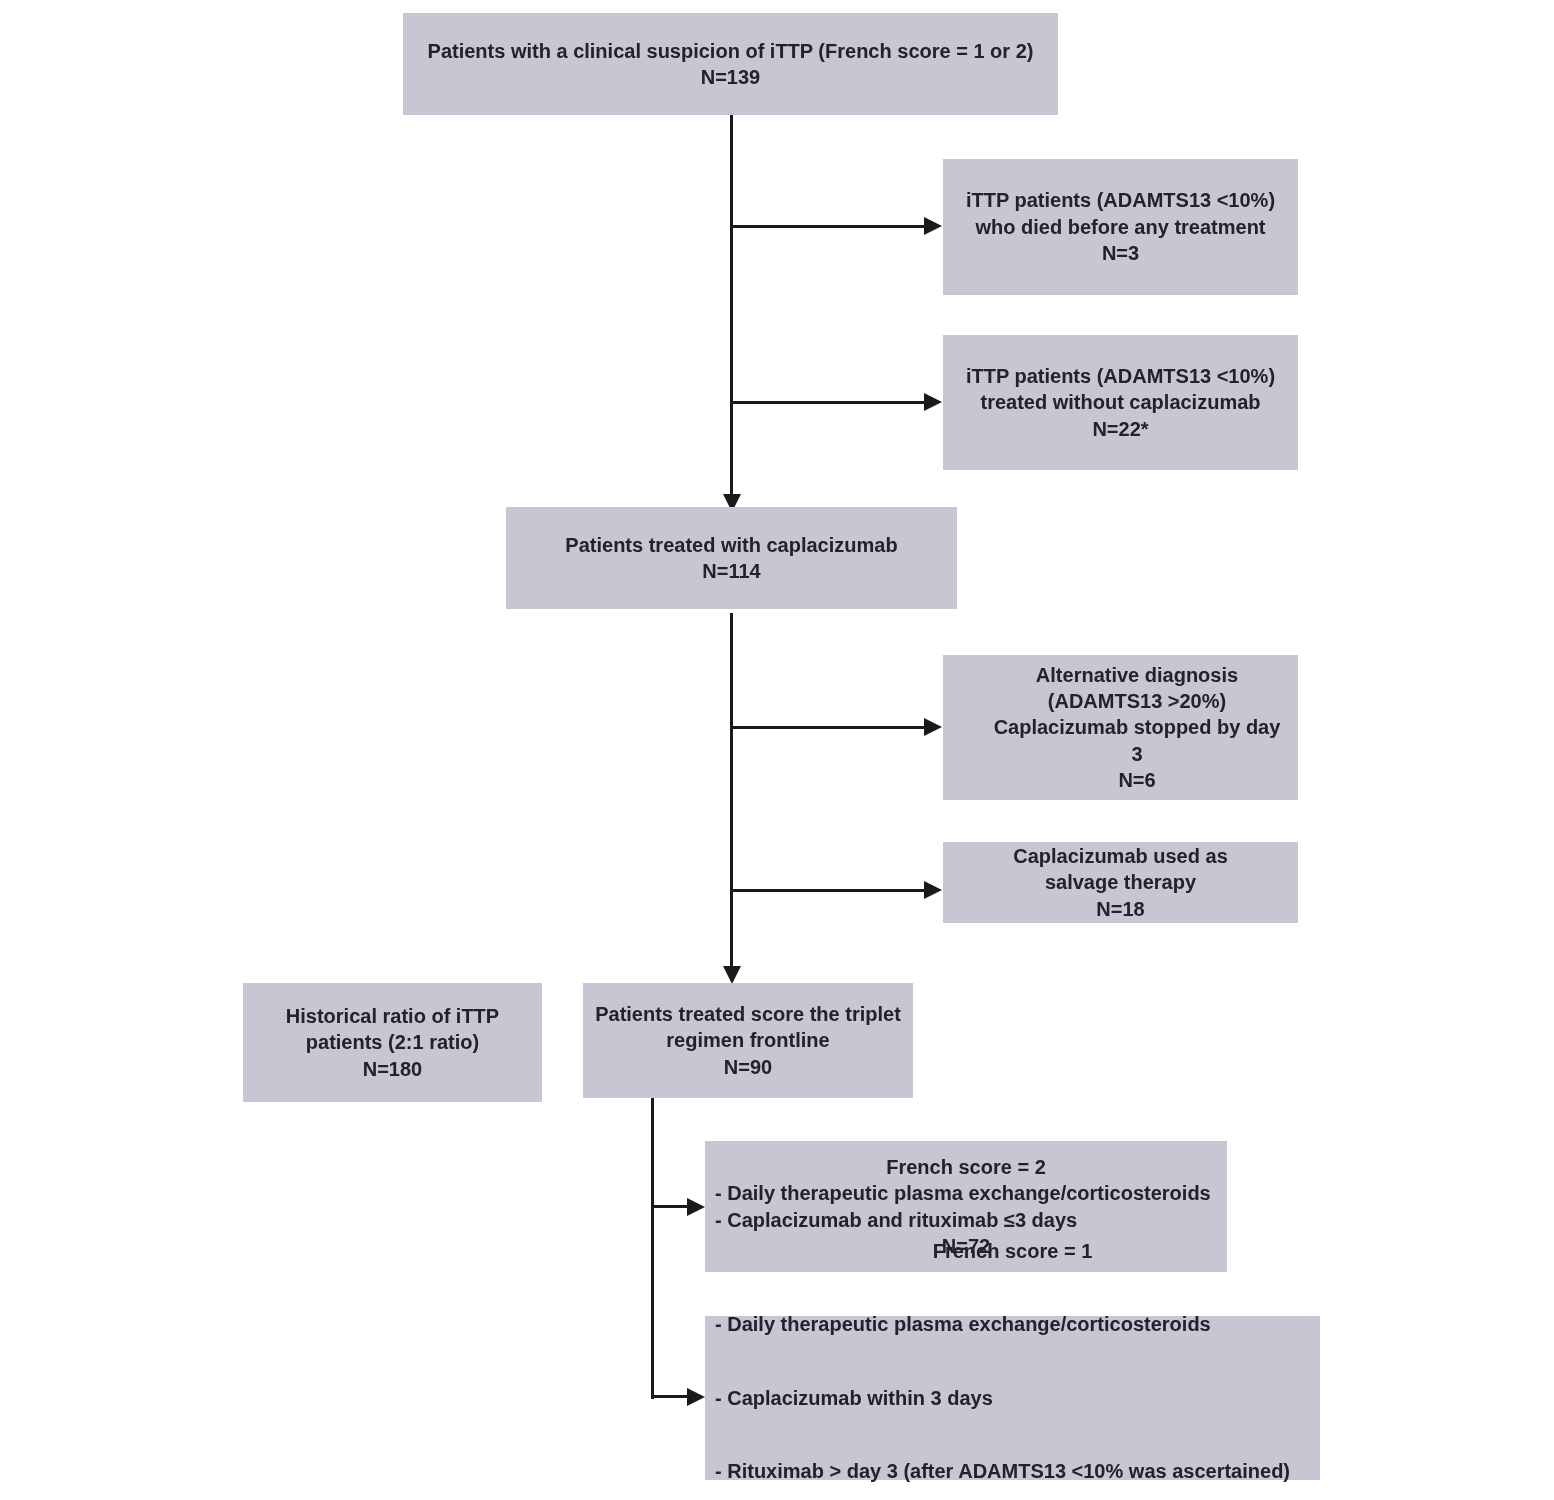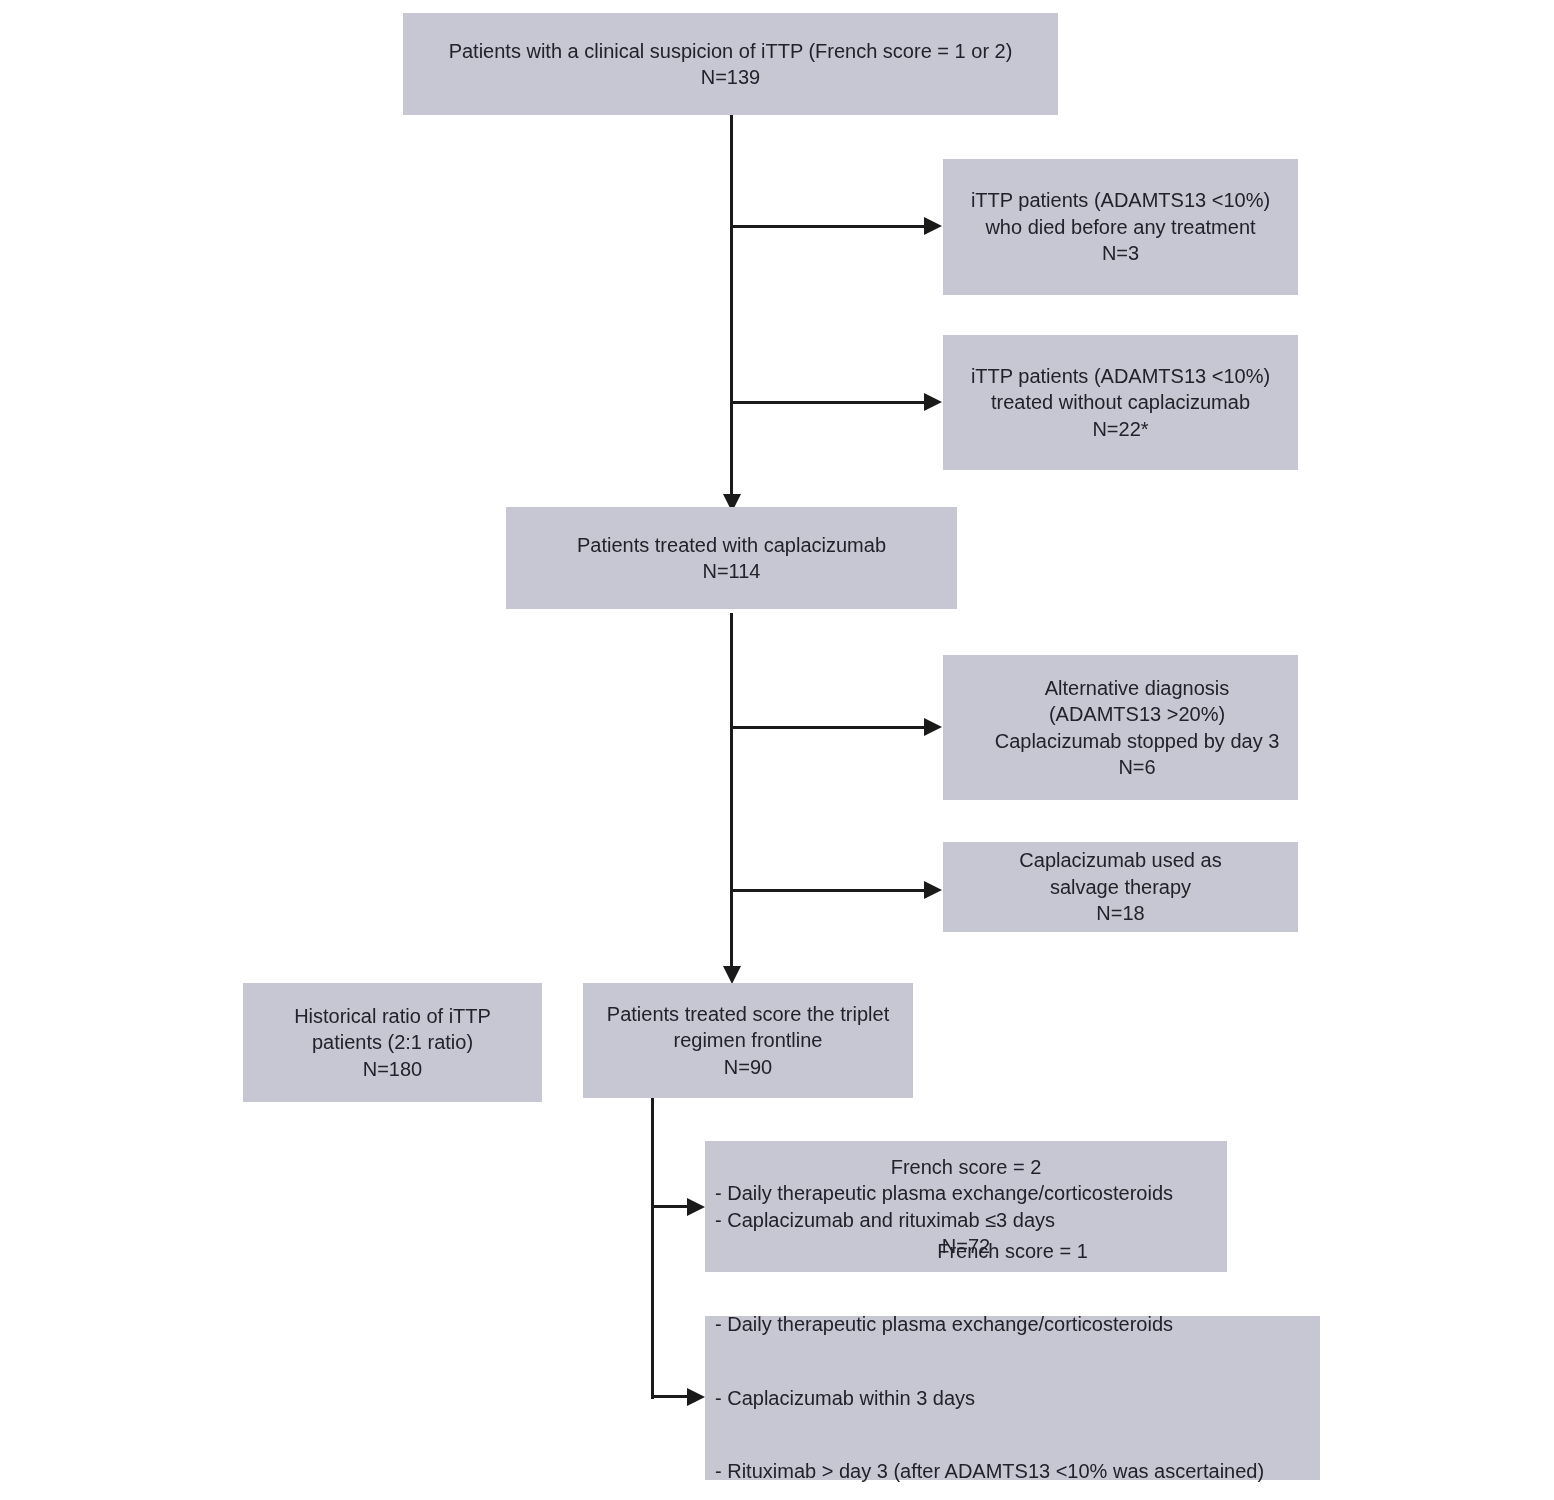--- a/index.html
+++ b/index.html
@@ -21,21 +21,21 @@
   .box {
     position: absolute;
     background: var(--box-fill);
     display: flex;
     flex-direction: column;
     justify-content: center;
     align-items: flex-end;
     text-align: center;
     font-size: 20px;
     line-height: 1.32;
-    font-weight: 400;
+    font-weight: 700;
     box-sizing: border-box;
     padding: 6px 10px;
   }
   .box .line { width: 100%; }
   .box .line.left { text-align: left; }
   .vline, .hline { position: absolute; background: var(--line-color); }
   .arrow-right {
     position: absolute; width: 0; height: 0;
     border-top: 9px solid transparent;
     border-bottom: 9px solid transparent;
@@ -46,21 +46,21 @@
     border-left: 9px solid transparent;
     border-right: 9px solid transparent;
     border-top: 18px solid var(--line-color);
   }
   
   #box-suspicion   { left:403px; top:13px;   width:655px; height:102px; }
   #box-died        { left:943px; top:159px;  width:355px; height:136px; }
   #box-no-capla    { left:943px; top:335px;  width:355px; height:135px; }
   #box-capla       { left:506px; top:507px;  width:451px; height:102px; }
   #box-altdx       { left:943px; top:655px;  width:355px; height:145px;padding-left:43px; }
-  #box-salvage     { left:943px; top:842px;  width:355px; height:90px;  }
+  #box-salvage     { left:943px; top:842px;  width:355px; height:81px;  }
   #box-historical  { left:243px; top:983px;  width:299px; height:119px; }
   #box-triplet     { left:583px; top:983px;  width:330px; height:115px; }
   #box-french2     { left:705px; top:1141px; width:522px; height:131px; }
   #box-french1     { left:705px; top:1316px; width:615px; height:164px;gap:47px; }
 </style>
 </head>
 <body>
 
 <div class="canvas">
 

